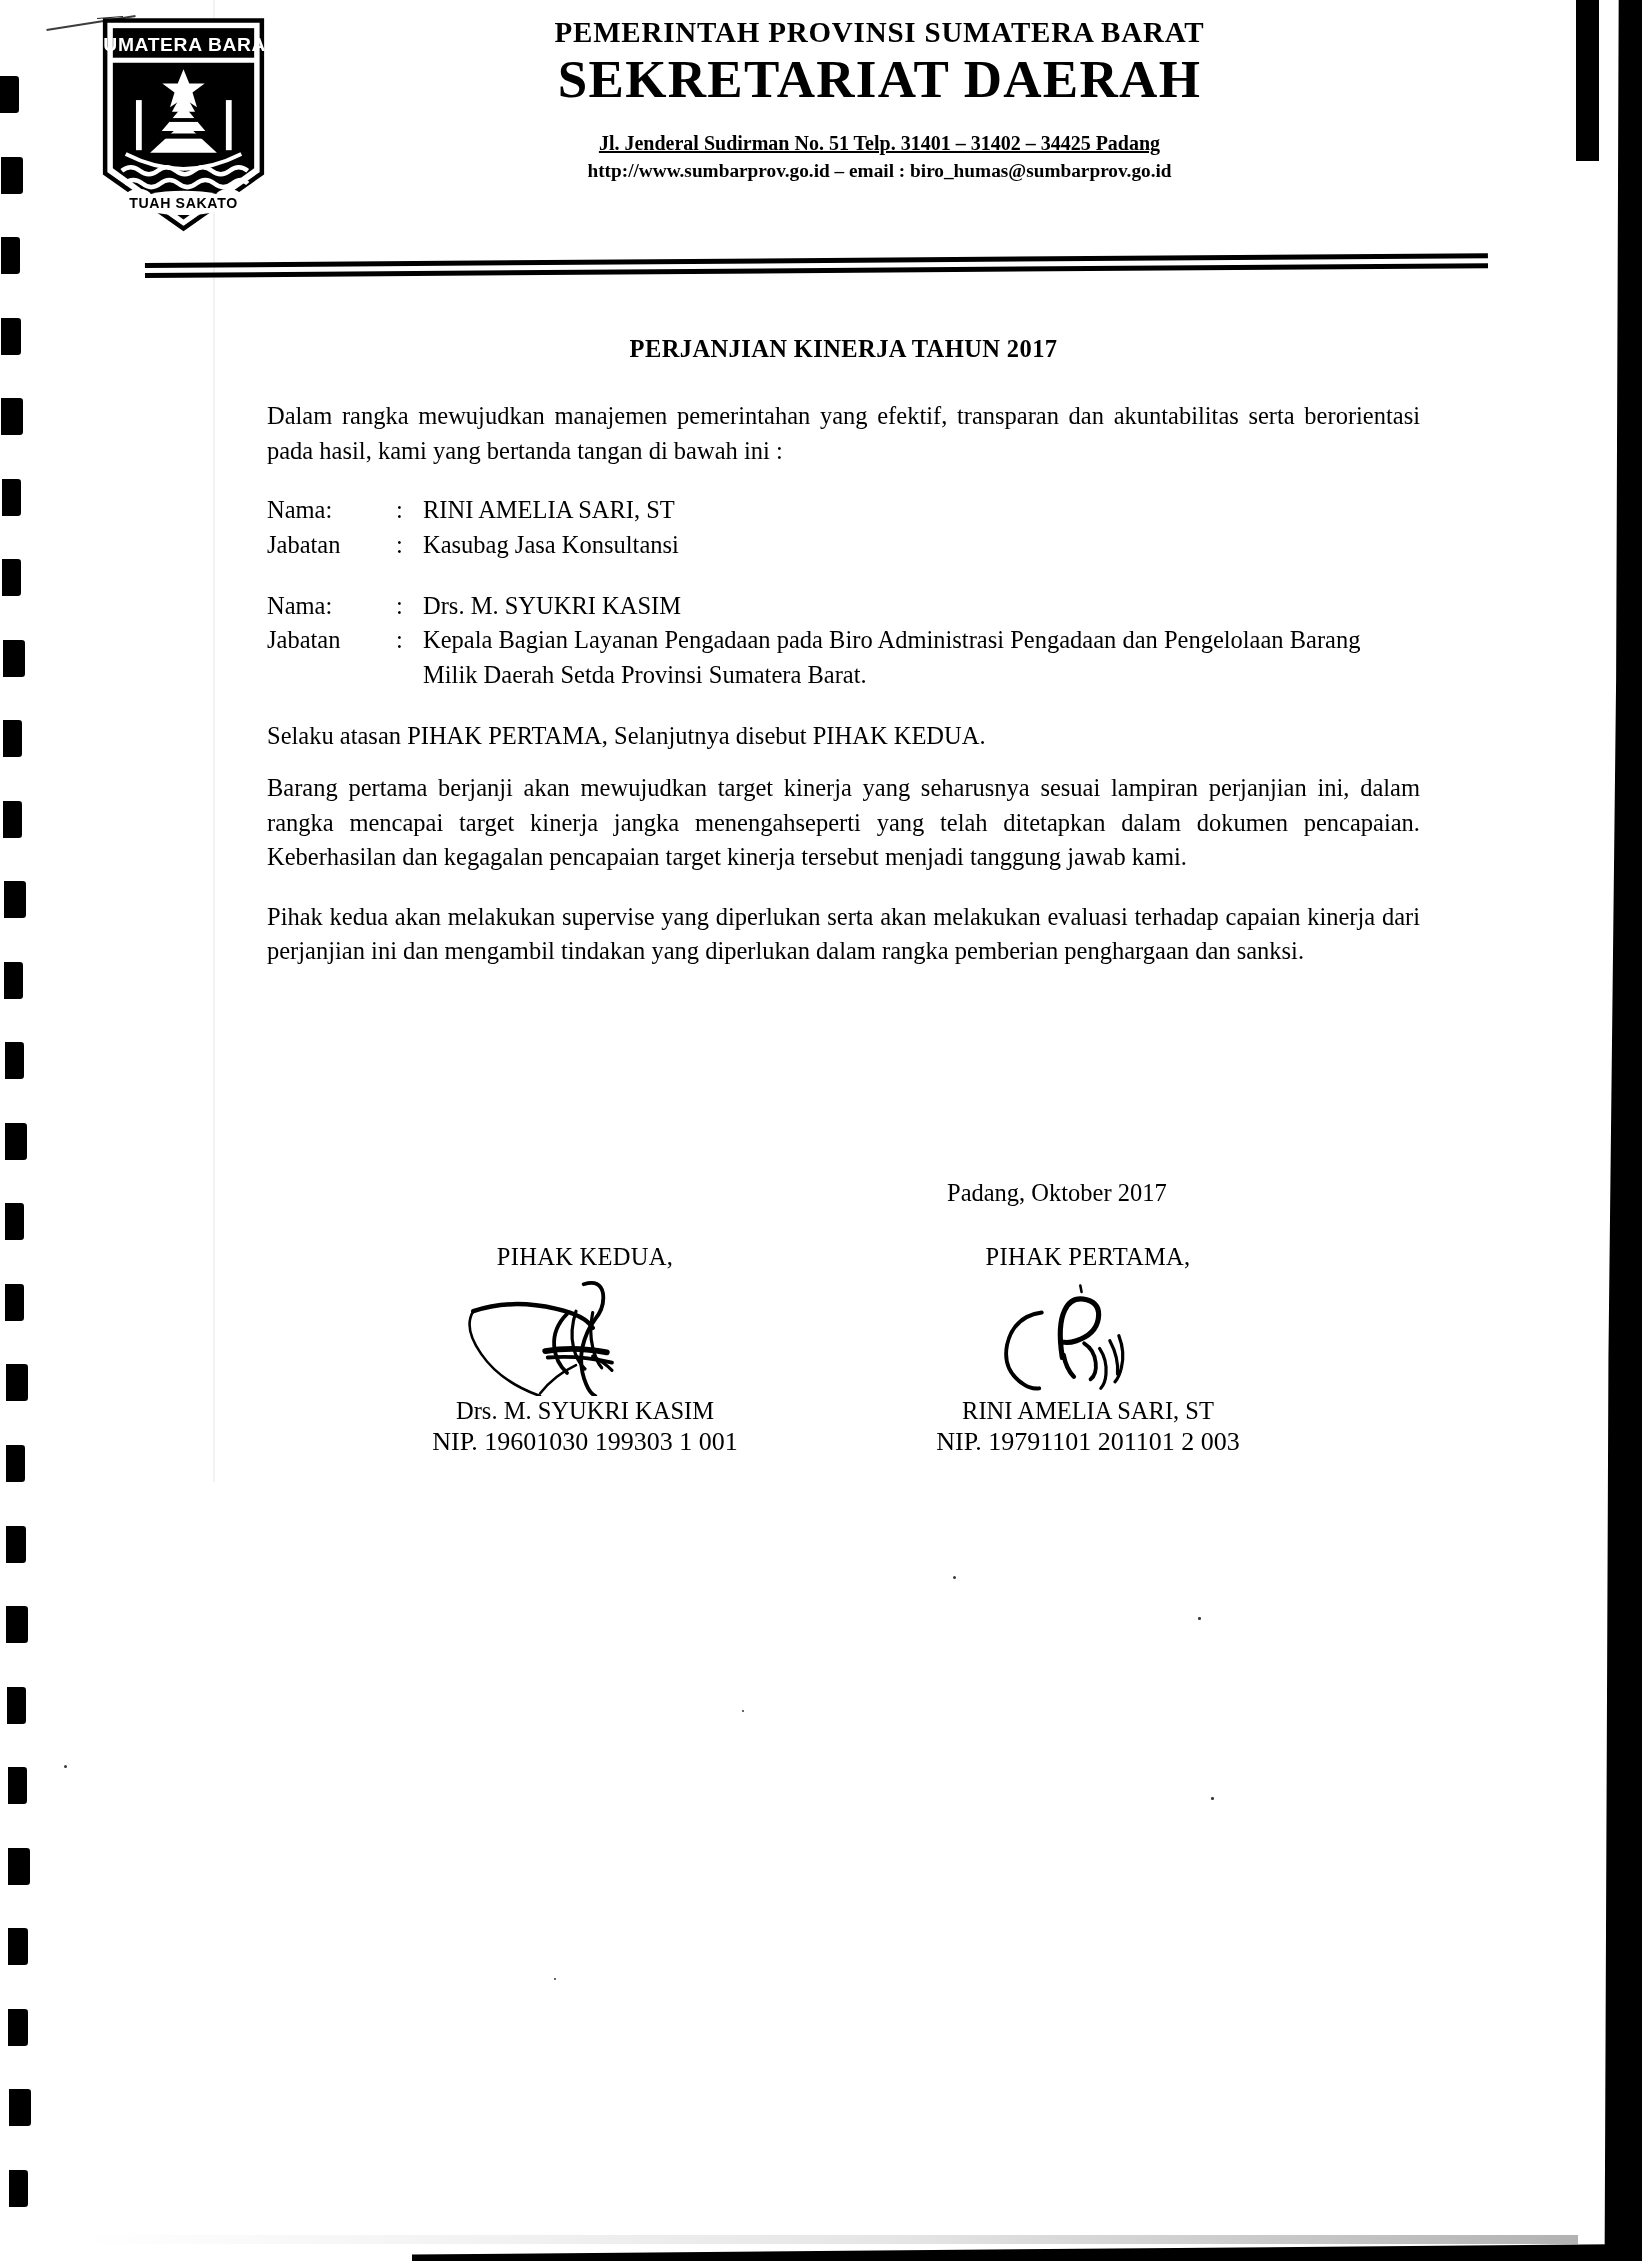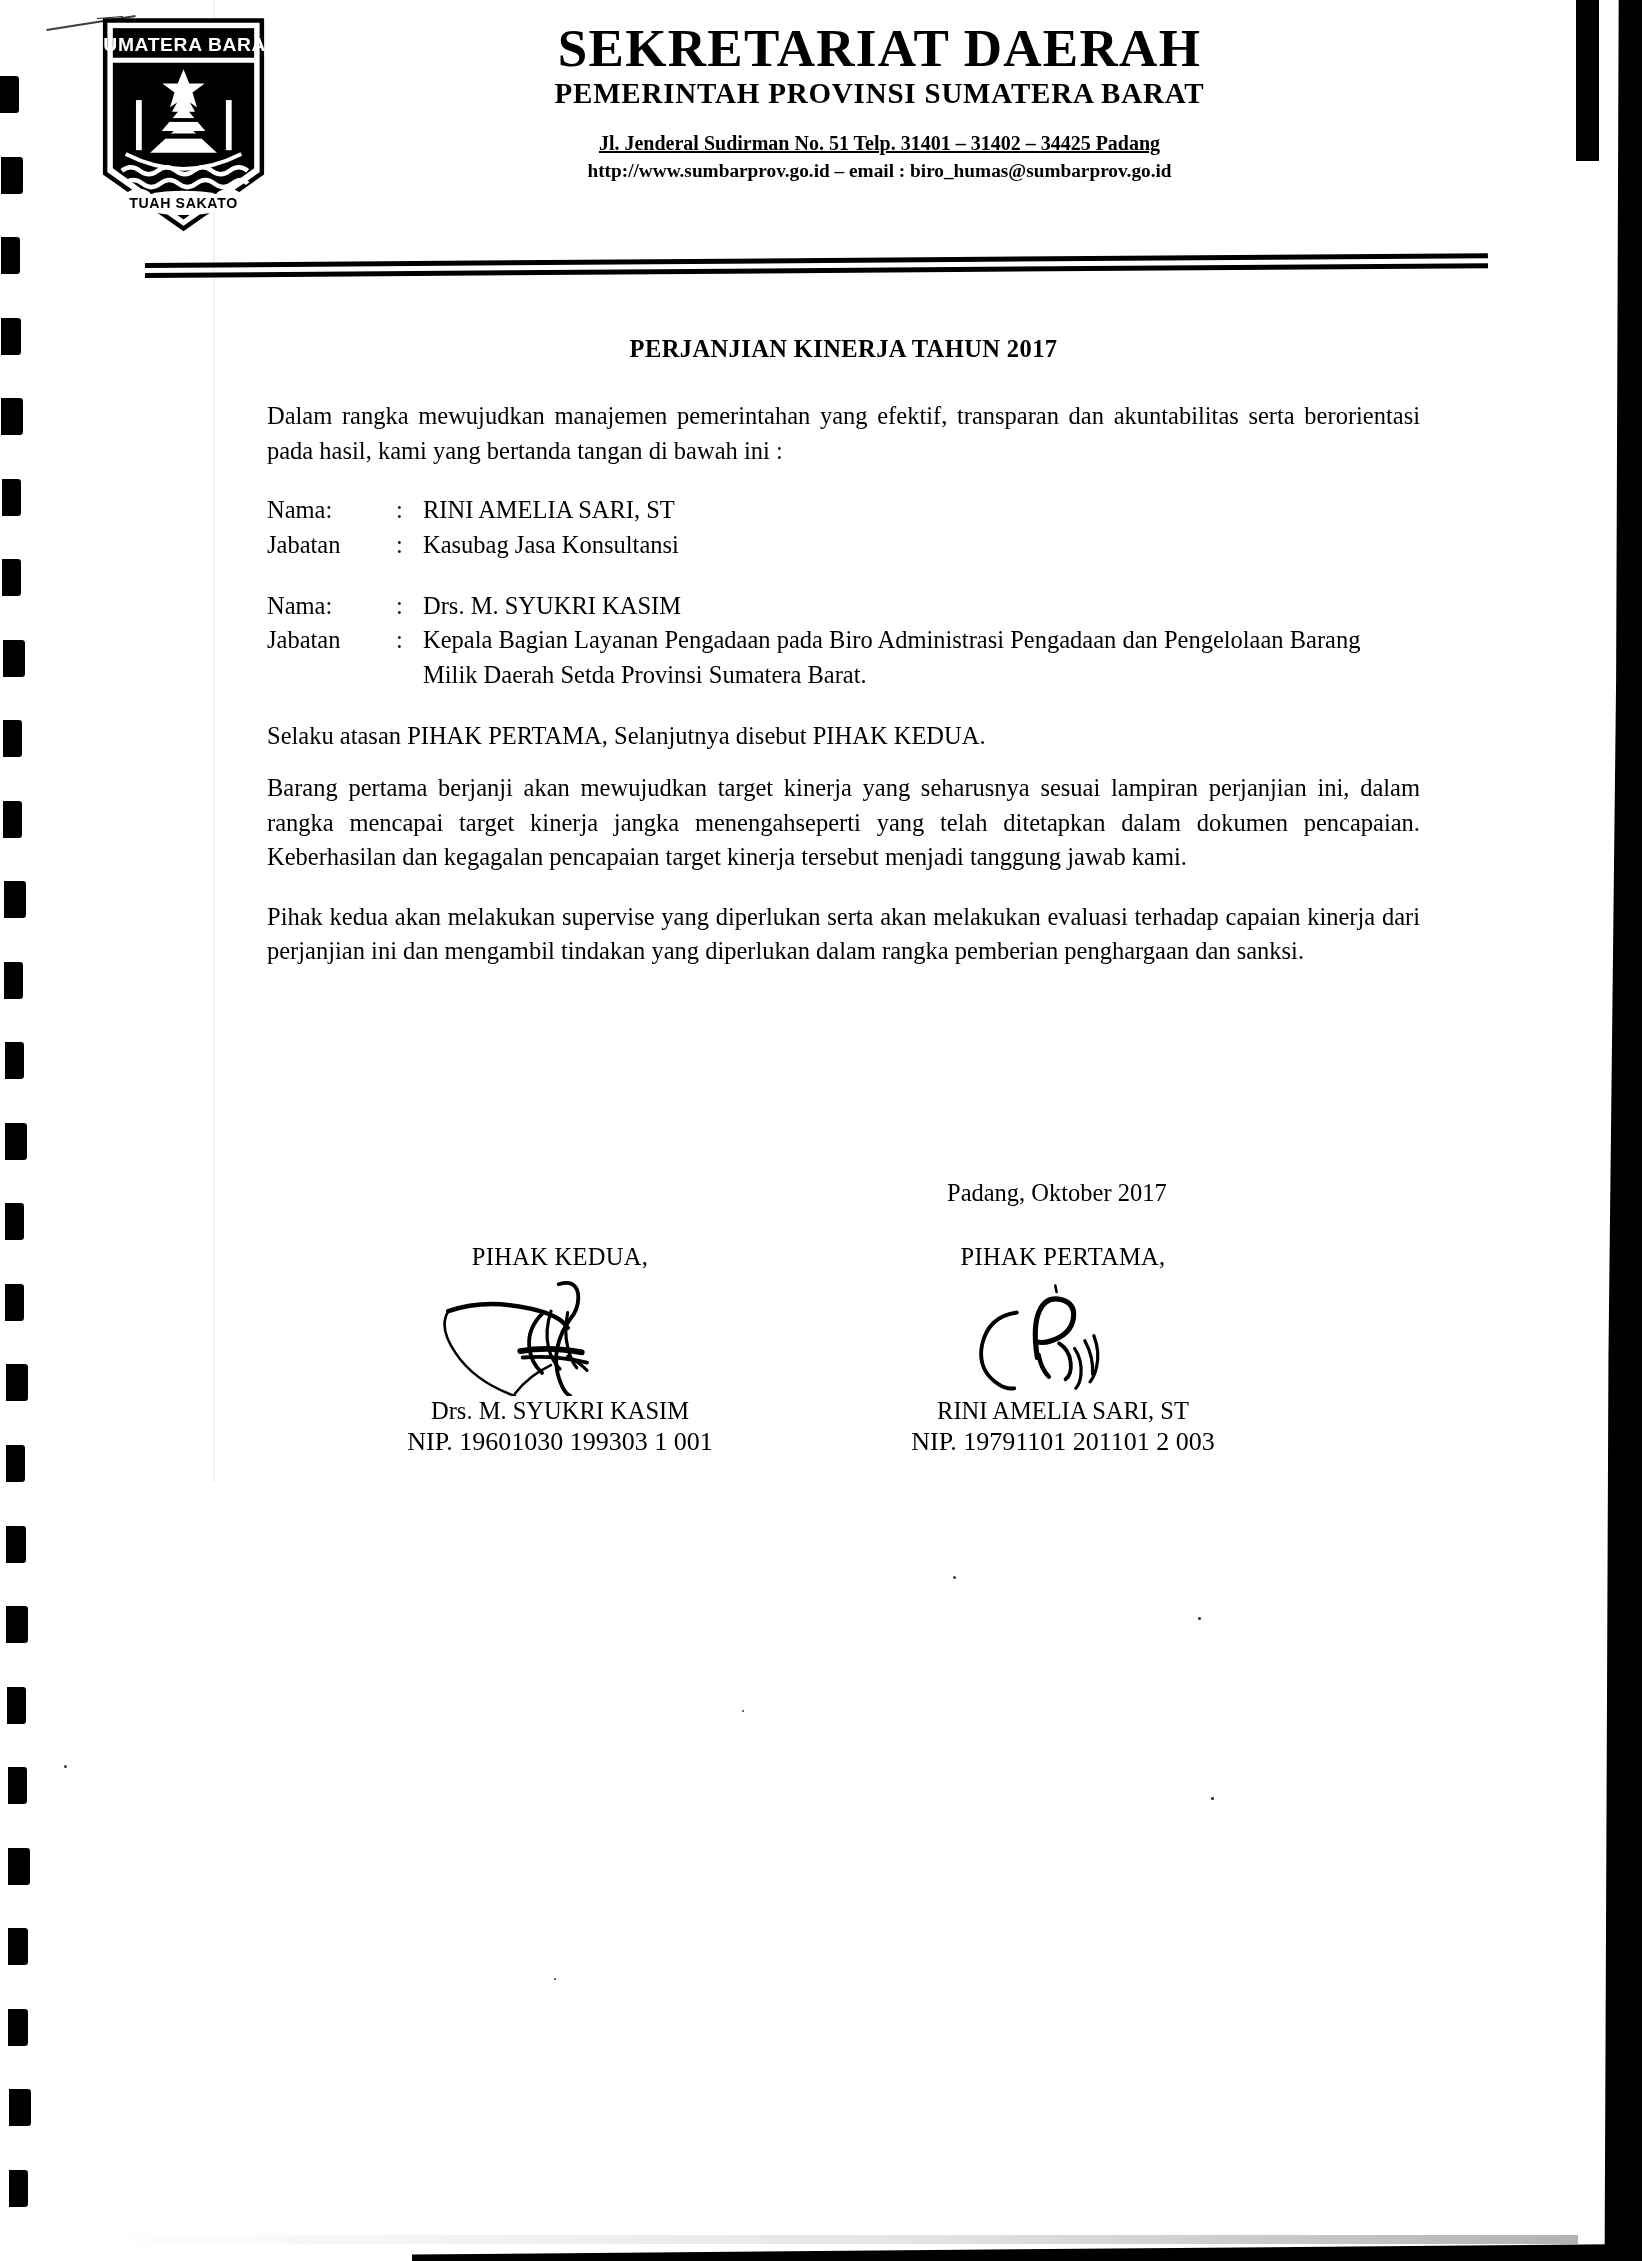--- a/index.html
+++ b/index.html
@@ -199,21 +199,21 @@
   
   #place-date {
     position: absolute;
     left: 947px; top: 1179px;
     font-size: 24.5px;
     white-space: nowrap;
     text-align: right;
   }
   #signature-area {
     position: absolute;
-    left: 251px; top: 1243px;
+    left: 276px; top: 1243px;
     width: 1153px;
     height: 271px;
   }
   .sig-col { position: absolute; top: 0; width: 490px; text-align: center; }
   #sig-col-left  { left: 64px; }
   #sig-col-right { left: 567px; }
   .sig-heading {
     font-size: 24.5px;
     font-weight: normal;
     letter-spacing: 0.3px;
@@ -301,22 +301,22 @@
         <path d="M38 262 q14 -11 28 0 t28 0 t28 0 t28 0 t28 0 t28 0 t24 0" fill="none" stroke="#ffffff" stroke-width="7"></path>
 
         <ellipse cx="130" cy="292" rx="74" ry="19" fill="#ffffff"></ellipse>
         <ellipse cx="60" cy="282" rx="20" ry="12" fill="#ffffff"></ellipse>
         <ellipse cx="200" cy="282" rx="20" ry="12" fill="#ffffff"></ellipse>
         <text x="130" y="300" font-family="Liberation Sans, sans-serif" font-size="22" font-weight="bold" fill="#000" text-anchor="middle" letter-spacing="1">TUAH SAKATO</text>
       </svg>
     </div>
 
     <div id="letterhead-text">
+      <div id="org-line1">PEMERINTAH PROVINSI SUMATERA BARAT</div>
       <div id="org-line2">SEKRETARIAT DAERAH</div>
-      <div id="org-line1">PEMERINTAH PROVINSI SUMATERA BARAT</div>
       <div id="address-line">Jl. Jenderal Sudirman No. 51 Telp. 31401 – 31402 – 34425 Padang</div>
       <div id="contact-line">http://www.sumbarprov.go.id – email : biro_humas@sumbarprov.go.id</div>
     </div>
   </div>
 
   <div id="header-rules">
     <div class="header-rule" id="header-rule-top"></div>
     <div class="header-rule" id="header-rule-bottom"></div>
   </div>
 

